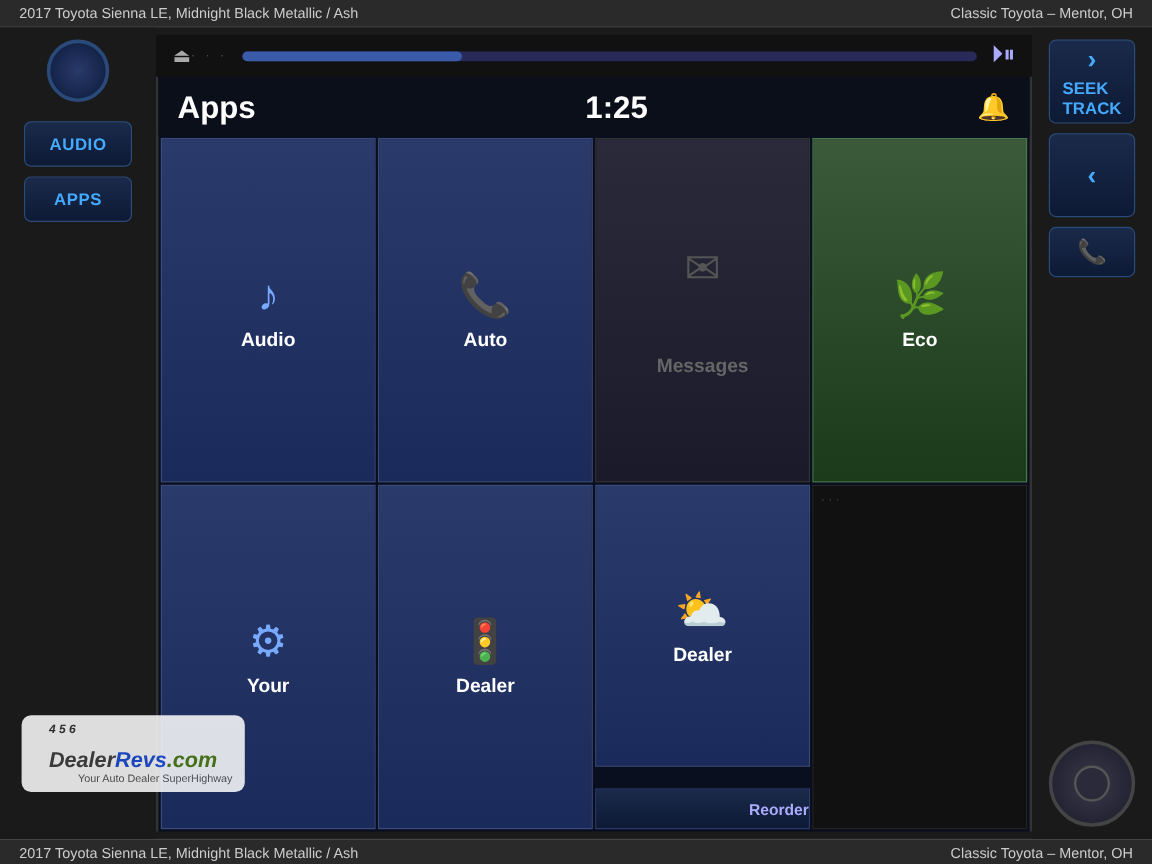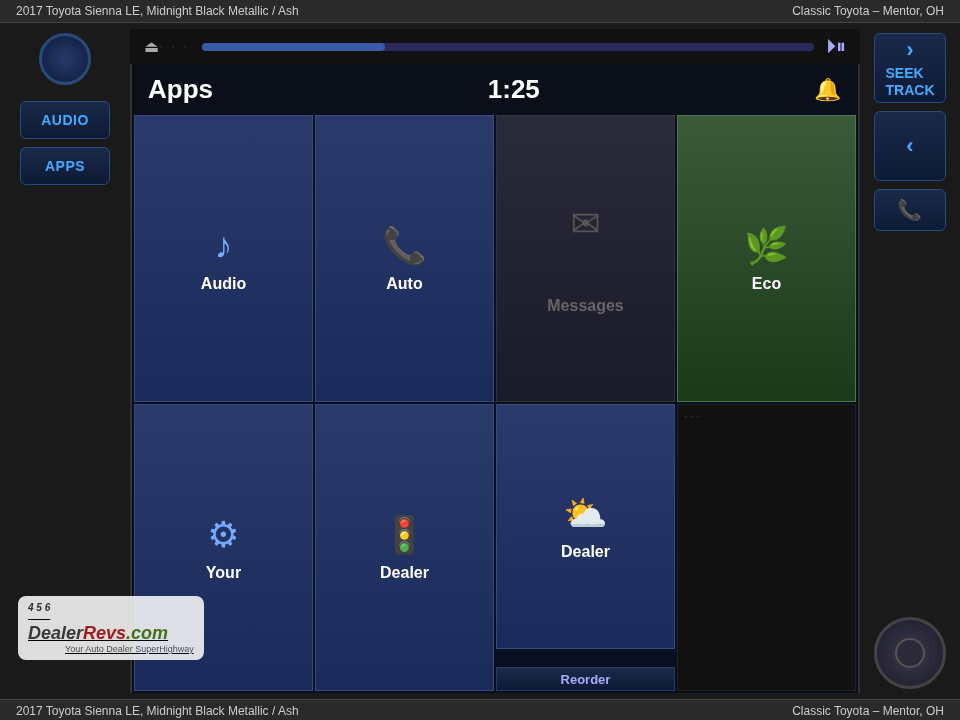--- a/index.html
+++ b/index.html
@@ -339,21 +339,21 @@
         <div class="app-tile">
           <span class="app-icon">🚦</span>
           <span class="app-label">Dealer</span>
         </div>
 
         <div style="display:flex;flex-direction:column;gap:2px;">
           <div class="app-tile" style="flex:1;">
             <span class="app-icon">⛅</span>
             <span class="app-label">Dealer</span>
           </div>
-          <div style="background:linear-gradient(180deg,#1a2a4a 0%,#0d1a35 100%);border:1px solid #2a3a6a;height:24px;display:flex;align-items:center;justify-content:center;cursor:pointer;color:#aaf;font-size:13px;font-weight:bold;margin-top:16px;">
+          <div style="background:linear-gradient(180deg,#1a2a4a 0%,#0d1a35 100%);border:1px solid #2a3a6a;height:34px;display:flex;align-items:center;justify-content:flex-end;cursor:pointer;color:#aaf;font-size:13px;font-weight:bold;margin-top:16px;">
             <span>Reorder</span>
           </div>
         </div>
 
         <div style="background:#111;border:1px solid #222;">
 
           <div style="color:#444;font-size:10px;padding:6px;">· · ·</div>
         </div>
 
       </div>
@@ -376,25 +376,25 @@
     </div>
 
     <div class="right-knob-area">
       <div style="width:30px;height:30px;border-radius:50%;background:#2a2a3a;border:2px solid #555;"></div>
     </div>
   </div>
 
 </div>
 
 <div style="position:absolute;bottom:60px;left:18px;z-index:10;opacity:0.85;">
-  <div style="background:#fff;border-radius:8px;padding:6px 10px;display:flex;flex-direction:column;text-decoration:underline;">
+  <div style="background:#fff;border-radius:8px;padding:6px 10px;display:flex;flex-direction:column;align-items:center;">
     <div style="font-size:18px;font-weight:bold;color:#e63;font-style:italic;">
       <span style="color:#333;font-size:10px;vertical-align:super;">4 5 6</span>
       <br>
-      <span style="color:#404040;">Dealer</span><span style="color:#b91c1c;">Revs</span><span style="color:#4d7c0f;">.com</span>
+      <span style="color:#404040;">Dealer</span><span style="color:#1d4ed8;">Revs</span><span style="color:#4d7c0f;">.com</span>
     </div>
     <div style="font-size:9px;color:#555;text-align:center;margin-left:37px;">Your Auto Dealer SuperHighway</div>
   </div>
 </div>
 
 <div class="bottom-bar">
   <span>2017 Toyota Sienna LE,  Midnight Black Metallic / Ash</span>
   <span>Classic Toyota – Mentor, OH</span>
 </div>
 

